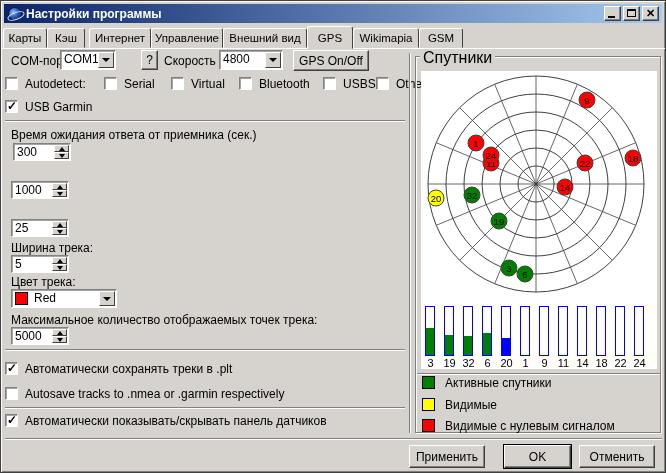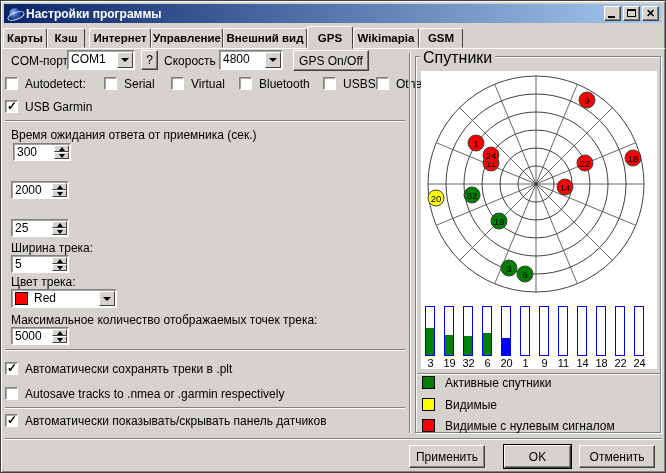--- a/index.html
+++ b/index.html
@@ -26,21 +26,21 @@
   .tbtn{width:17px;height:15px;background:#d6d3ce;border:1px solid;border-color:#fff #404040 #404040 #fff;
     box-shadow:inset -1px -1px 0 #808080;position:relative;cursor:default;}
   .glyph-min{position:absolute;left:3px;bottom:2px;width:7px;height:2px;background:#000;}
   .glyph-max{position:absolute;left:3px;top:2px;width:9px;height:8px;border:1px solid #000;border-top-width:2px;}
   .glyph-close{position:absolute;left:0;top:0;width:100%;height:100%;
     font:bold 11px "Liberation Sans",sans-serif;text-align:center;line-height:13px;}
   
   .tabstrip{position:absolute;left:0;top:25px;width:666px;height:22px;}
   .tab{position:absolute;top:2px;height:20px;background:#d6d3ce;
     border:1px solid;border-color:#fff #404040 #d6d3ce #fff;border-radius:3px 3px 0 0;
-    text-align:center;font-size:11.5px;line-height:18px;white-space:nowrap;overflow:hidden;z-index:1;font-weight:bold;}
+    text-align:center;font-size:11.5px;line-height:18px;white-space:nowrap;overflow:hidden;z-index:1;}
   .tab.active{top:0;height:23px;line-height:22px;z-index:3;
     border-bottom:1px solid #d6d3ce;}
   .content-border{position:absolute;left:0;top:47px;width:666px;height:0;
     border-top:1px solid #fff;z-index:2;}
   
   .lbl{position:absolute;white-space:nowrap;}
   .hsep{position:absolute;height:0;border-top:1px solid #808080;border-bottom:1px solid #fff;}
   .vsep{position:absolute;width:0;border-left:1px solid #808080;border-right:1px solid #fff;}
   .btn3d{position:absolute;background:#d6d3ce;border:1px solid;border-color:#fff #404040 #404040 #fff;
     box-shadow:inset -1px -1px 0 #808080;text-align:center;font-size:12px;
@@ -101,21 +101,21 @@
     <div class="tab" style="left:88px;width:62px">Интернет</div>
     <div class="tab" style="left:222px;width:84px">Внешний вид</div>
     <div class="tab" style="left:150px;width:72px">Управление</div>
     <div class="tab active" style="left:306px;width:46px">GPS</div>
     <div class="tab" style="left:352px;width:66px">Wikimapia</div>
     <div class="tab" style="left:418px;width:44px">GSM</div>
   </div>
   <div class="content-border"></div>
 
   <div class="lbl" style="left:10px;top:53px">COM-порт</div>
-  <div class="field" style="left:66px;top:49px;width:68px;height:20px">
+  <div class="field" style="left:59px;top:49px;width:56px;height:20px">
     <span class="val">COM1</span>
     <span class="drop">
         <i class="tri-dd"></i>
       </span>
   </div>
   <button class="btn3d" style="left:140px;top:49px;width:17px;height:20px">?</button>
   <div class="lbl" style="left:163px;top:53px">Скорость</div>
   <div class="field" style="left:218px;top:49px;width:64px;height:20px">
     <span class="val">4800</span>
     <span class="drop">
@@ -149,21 +149,21 @@
       <span class="ud">
           <i class="tri-up"></i>
         </span>
       <span class="ud">
           <i class="tri-down"></i>
         </span>
     </span>
   </div>
 
   <div class="field" style="left:10px;top:180px;width:58px;height:18px">
-    <span class="val">2000</span>
+    <span class="val">1000</span>
     <span class="updown">
       <span class="ud">
           <i class="tri-up"></i>
         </span>
       <span class="ud">
           <i class="tri-down"></i>
         </span>
     </span>
   </div>
 

